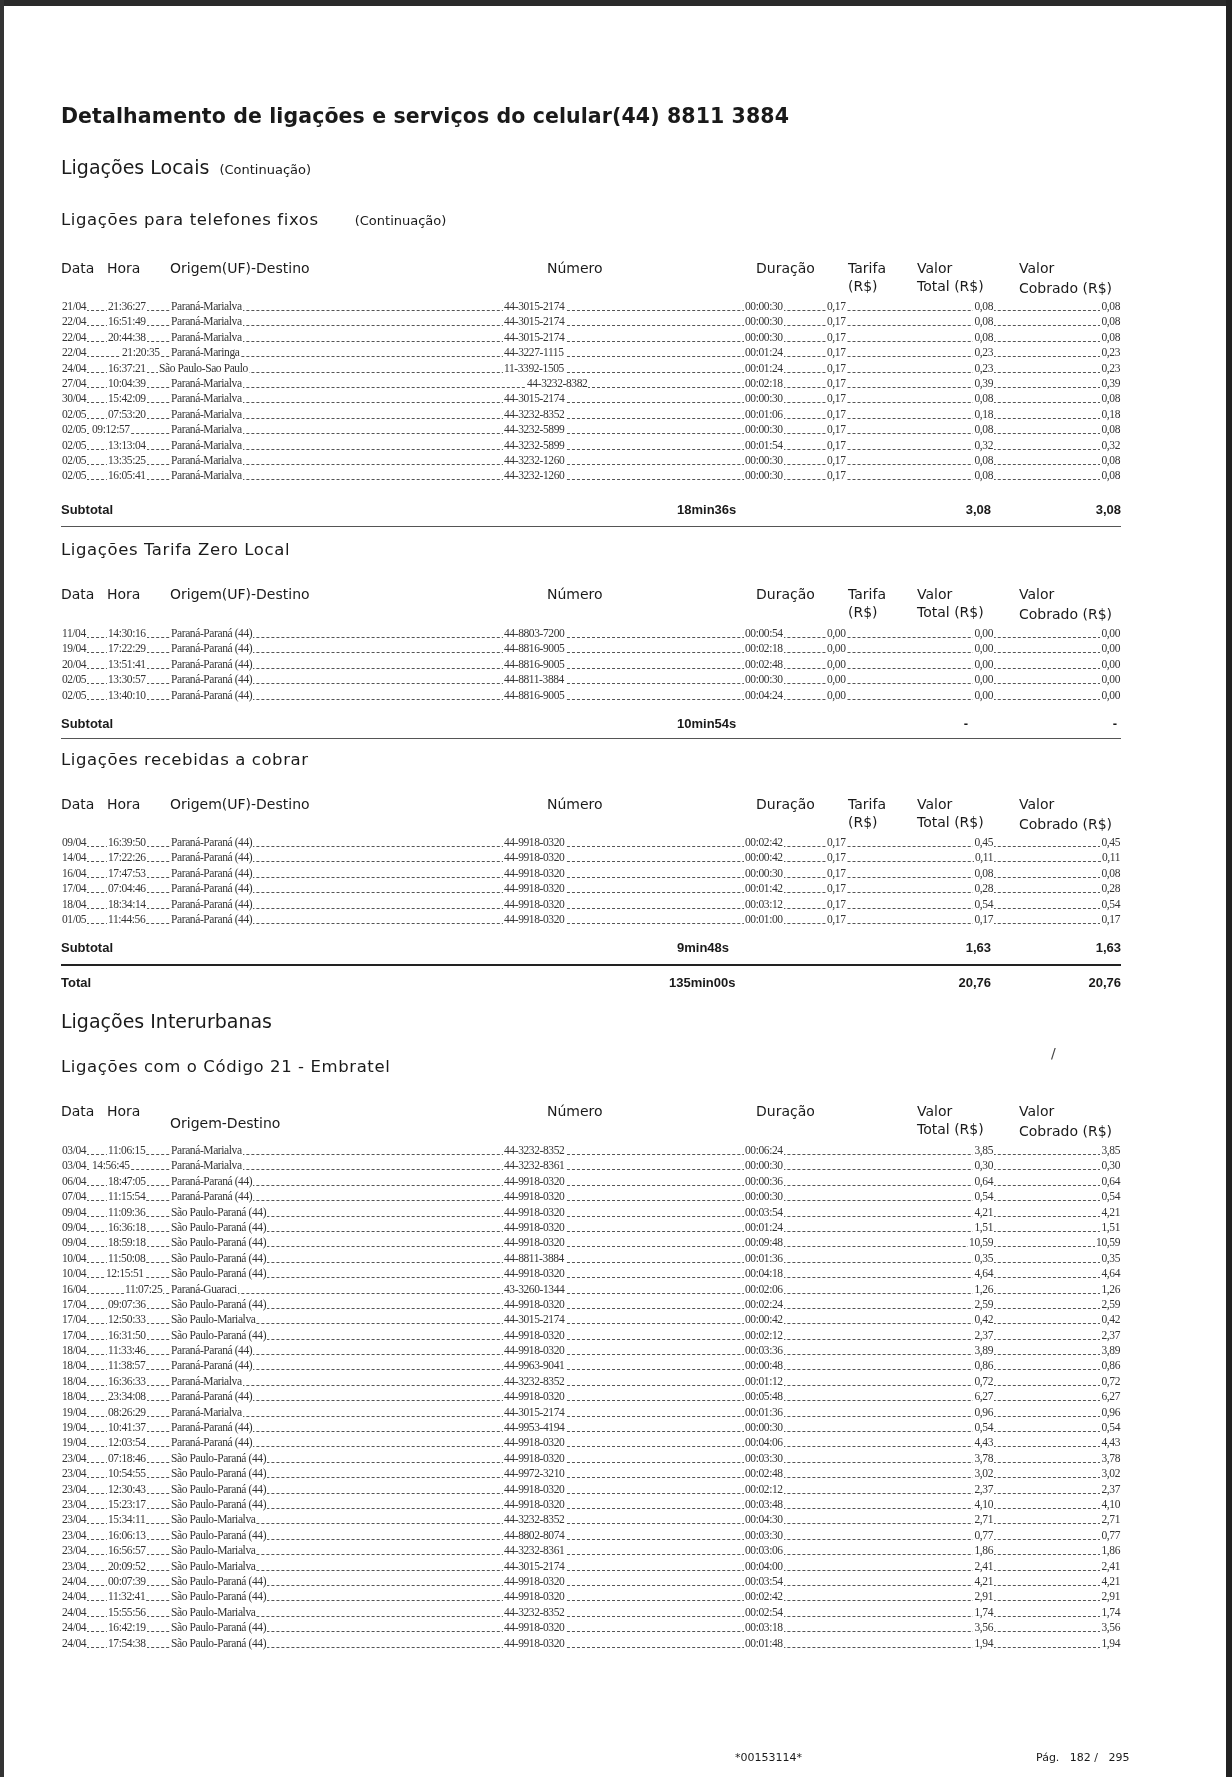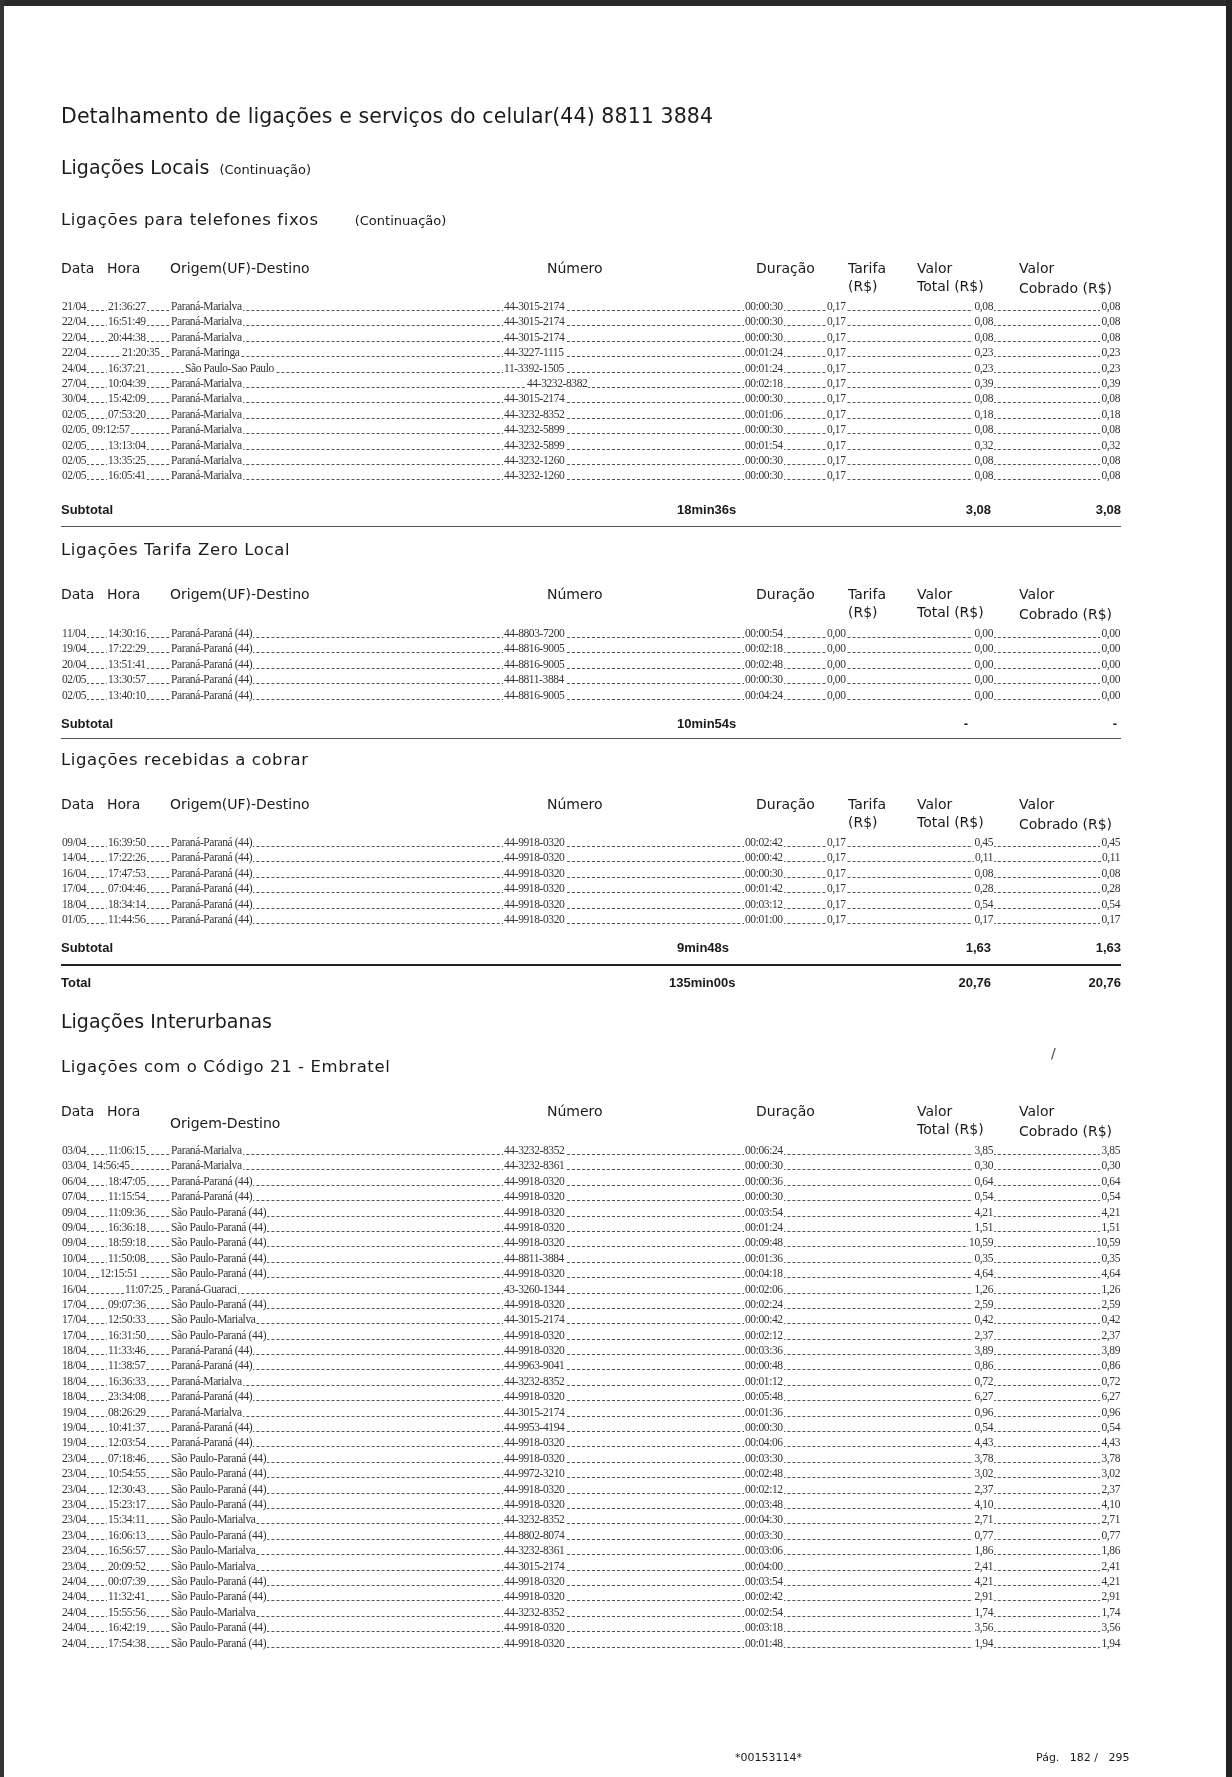--- a/index.html
+++ b/index.html
@@ -4,21 +4,21 @@
 <style>
   html, body { margin: 0; padding: 0; }
   body {
     width: 1232px; height: 1777px; background: #fff; position: relative; overflow: hidden;
     font-family: "DejaVu Sans", sans-serif; color: #1a1a1a;
   }
   .topbar { position: absolute; left: 0; top: 0; width: 1232px; height: 6px; background: #2a2a2a; }
   .leftbar { position: absolute; left: 0; top: 0; width: 4px; height: 1777px; background: #333; }
   .rightbar { position: absolute; right: 0; top: 0; width: 6px; height: 1777px; background: #222; }
   .page { position: absolute; left: 61px; top: 0; width: 1060px; }
-  .h1 { position: absolute; top: 104px; left: 0; font-size: 20.5px; font-weight: normal; letter-spacing: 0.1px; white-space: nowrap; }
+  .h1 { position: absolute; top: 104px; left: 0; font-size: 20.5px; font-weight: bold; letter-spacing: 0.1px; white-space: nowrap; }
   .h2 { position: absolute; font-size: 19px; font-weight: normal; white-space: nowrap; }
   .h2 b { font-weight: normal; }
   .cont { font-size: 13px; margin-left: 10px; }
   .h3 { position: absolute; font-size: 16.5px; letter-spacing: 0.6px; white-space: nowrap; }
   .h3 .cont { font-size: 13px; margin-left: 36px; letter-spacing: 0; }
   .hdr { position: absolute; left: 0; width: 1060px; height: 40px; font-size: 14px; }
   .hdr span { position: absolute; white-space: nowrap; line-height: 16px; }
   .rows { position: absolute; left: 0; width: 1060px; }
   .row { position: relative; height: 15.4px; font-family: "Liberation Serif", serif; font-size: 11.5px; color: #333; letter-spacing: -0.4px; }
   .row .lead { position: absolute; left: 0; right: 0; top: 11px; border-bottom: 1px dashed #555; }
@@ -108,21 +108,21 @@
         <span style="left:442px">44-3227-1115</span>
         <span style="left:683px">00:01:24</span>
         <span style="left:765px">0,17</span>
         <span style="right:127px">0,23</span>
         <span style="right:0">0,23</span>
       </div>
       <div class="row">
         <div class="lead"></div>
         <span style="left:0">24/04</span>
         <span style="left:46px">16:37:21</span>
-        <span style="left:123px">São Paulo-Sao Paulo</span>
+        <span style="left:97px">São Paulo-Sao Paulo</span>
         <span style="left:442px">11-3392-1505</span>
         <span style="left:683px">00:01:24</span>
         <span style="left:765px">0,17</span>
         <span style="right:127px">0,23</span>
         <span style="right:0">0,23</span>
       </div>
       <div class="row">
         <div class="lead"></div>
         <span style="left:0">27/04</span>
         <span style="left:46px">10:04:39</span>
@@ -474,21 +474,21 @@
         <span style="left:46px">11:50:08</span>
         <span style="left:109px">São Paulo-Paraná (44)</span>
         <span style="left:442px">44-8811-3884</span>
         <span style="left:683px">00:01:36</span>
         <span style="right:127px">0,35</span>
         <span style="right:0">0,35</span>
       </div>
       <div class="row">
         <div class="lead"></div>
         <span style="left:0">10/04</span>
-        <span style="left:38px">12:15:51</span>
+        <span style="left:44px">12:15:51</span>
         <span style="left:109px">São Paulo-Paraná (44)</span>
         <span style="left:442px">44-9918-0320</span>
         <span style="left:683px">00:04:18</span>
         <span style="right:127px">4,64</span>
         <span style="right:0">4,64</span>
       </div>
       <div class="row">
         <div class="lead"></div>
         <span style="left:0">16/04</span>
         <span style="left:63px">11:07:25</span>

